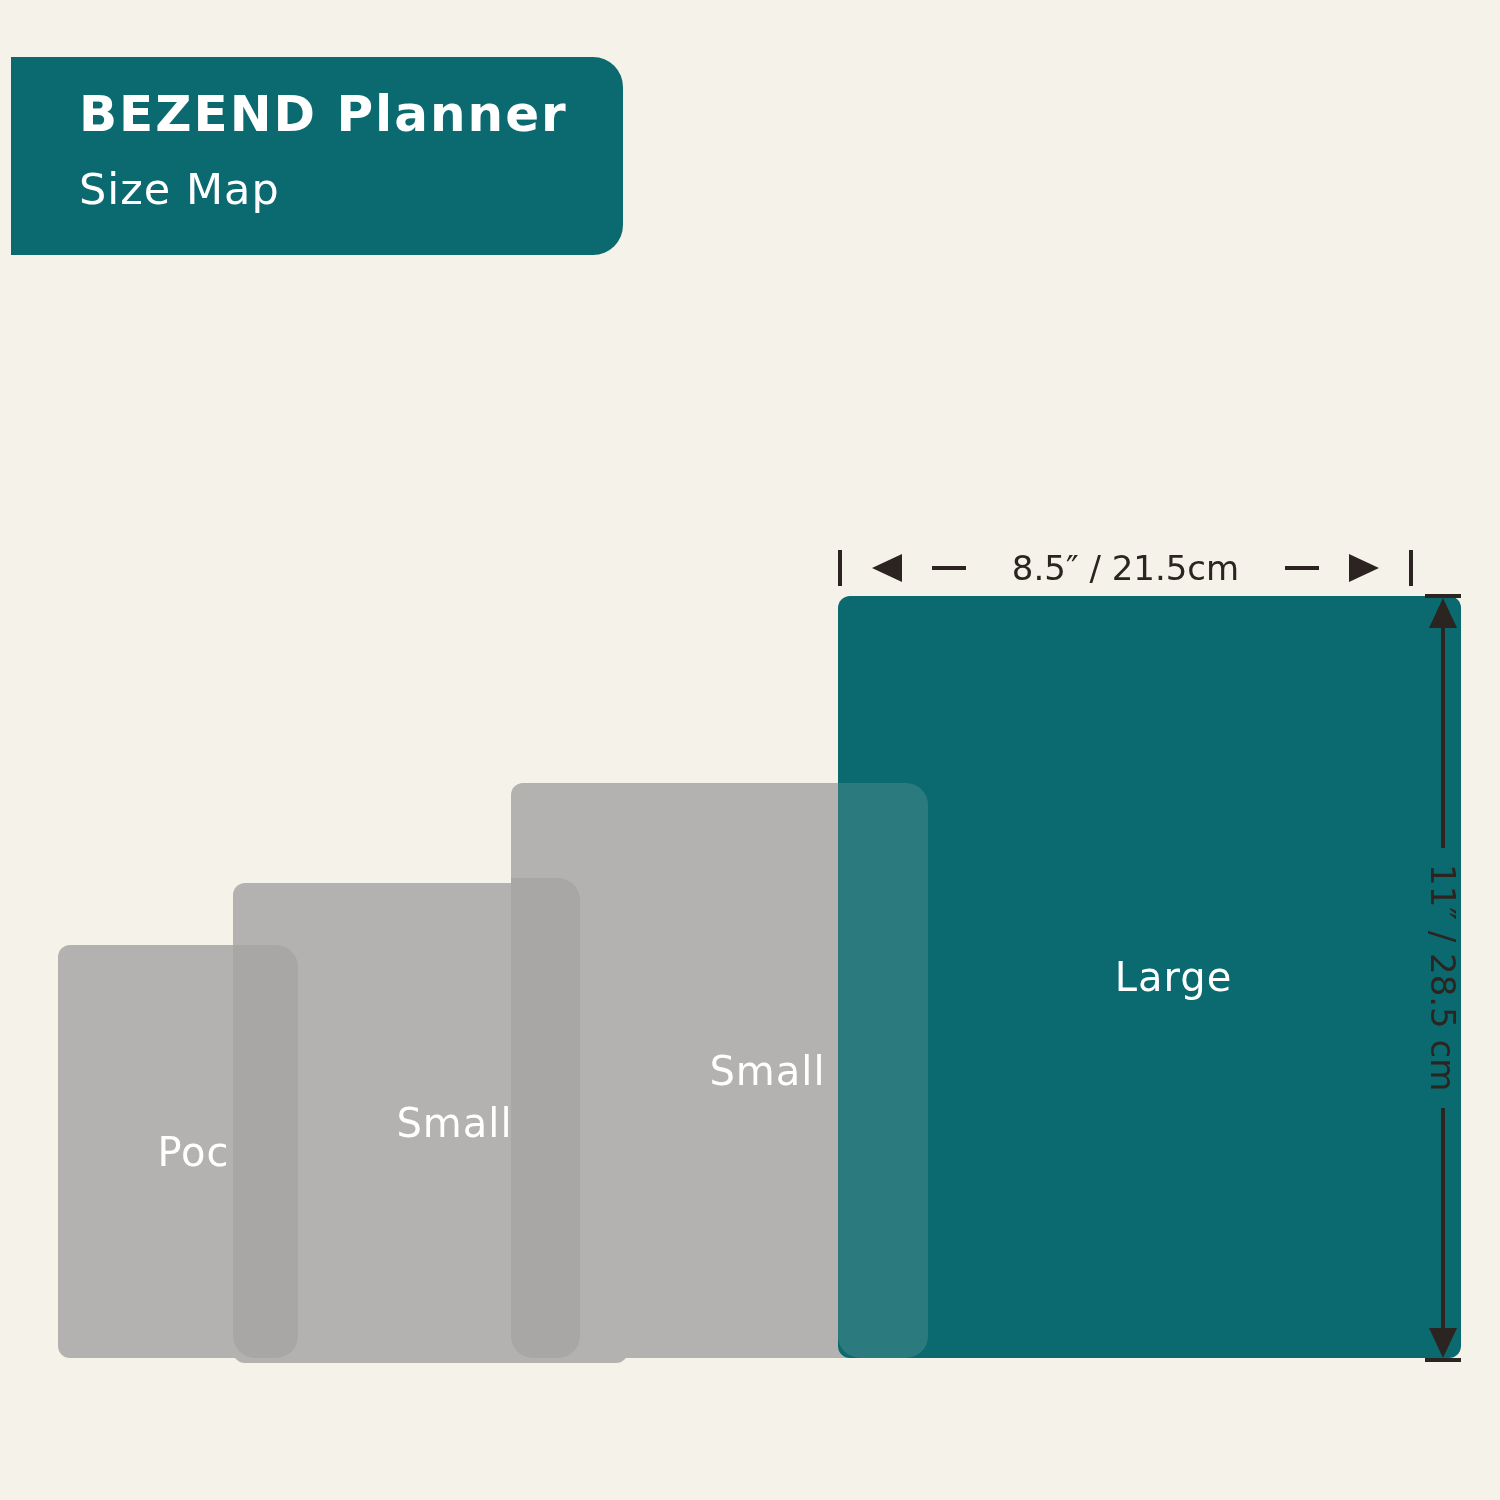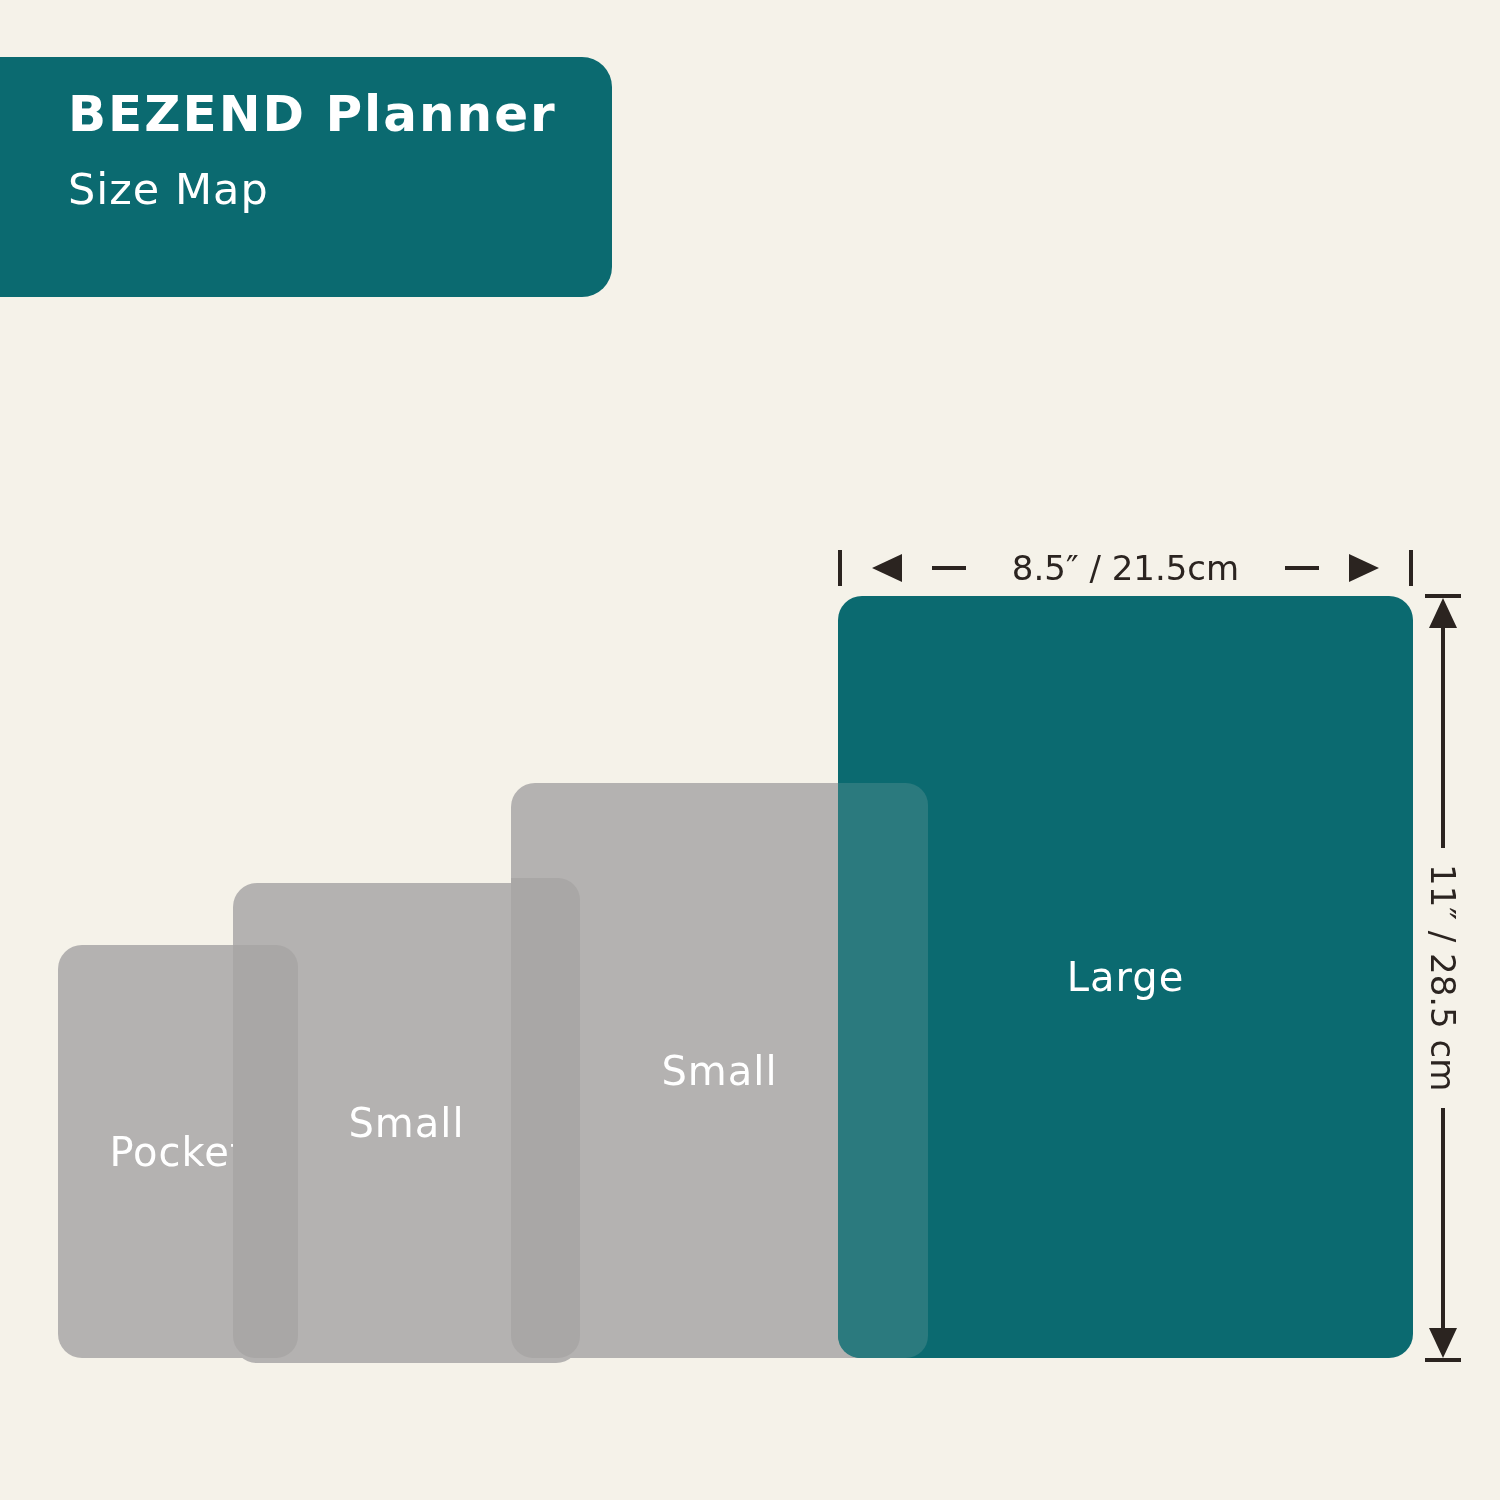--- a/index.html
+++ b/index.html
@@ -14,38 +14,38 @@
   html,body{margin:0;padding:0;}
   body{
     background:var(--background);
     font-family:"DejaVu Sans","Liberation Sans",sans-serif;
     width:1500px;height:1500px;overflow:hidden;
   }
   .canvas{position:relative;width:1500px;height:1500px;background:var(--background);}
 
   
   .header{
-    position:absolute;left:0;top:57px;width:612px;height:240px;
+    position:absolute;left:11px;top:57px;width:612px;height:198px;
     background:var(--teal);
     border-radius:0 30px 30px 0;
     box-sizing:border-box;
     padding:30px 0 0 68px;
     color:var(--label_text);
   }
   .header .title{
     font-size:50px;font-weight:700;letter-spacing:2px;line-height:1.1;
   }
   .header .subtitle{
     font-size:43px;font-weight:400;letter-spacing:1px;margin-top:22px;
   }
 
   
   .size-rect{
-    position:absolute;border-radius:24px;
-    display:flex;align-items:center;justify-content:center;
+    position:absolute;border-radius:12px;
+    display:flex;align-items:center;justify-content:center;padding-left:48px;
   }
   .size-rect .size-label{
     color:var(--label_text);font-size:40px;letter-spacing:1px;z-index:5;
   }
   .rect-pocket{left:58px;top:945px;width:240px;height:413px;background:var(--gray);z-index:1;}
   .rect-small {left:233px;top:883px;width:347px;height:480px;background:var(--gray);z-index:1;}
   .rect-medium{left:511px;top:783px;width:417px;height:575px;background:var(--gray);z-index:1;}
   .rect-large {left:838px;top:596px;width:575px;height:762px;background:var(--teal);z-index:2;}
 
   

